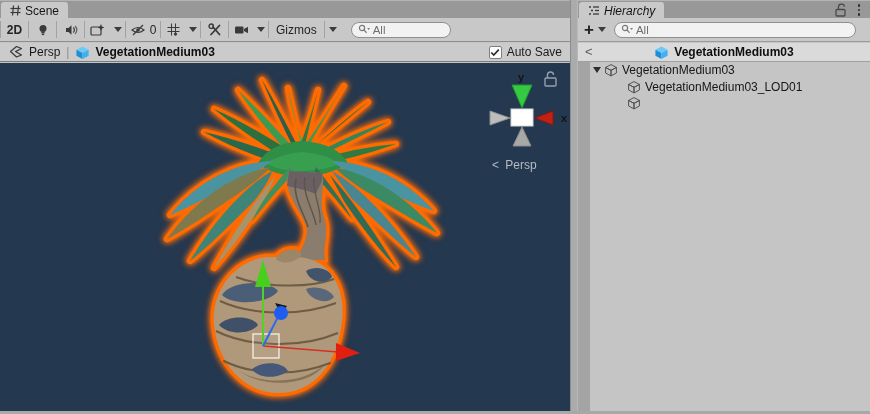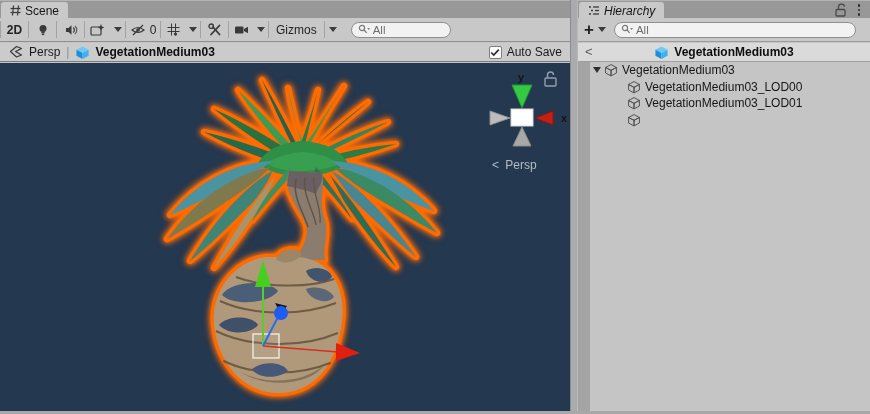--- a/index.html
+++ b/index.html
@@ -353,32 +353,20 @@
             <g fill="none" stroke="#4f4f4f" stroke-width="1.1">
               <polygon points="8,1.8 14.2,5.1 8,8.4 1.8,5.1"></polygon>
               <polygon points="1.8,5.1 8,8.4 8,14.8 1.8,11.4"></polygon>
               <polygon points="14.2,5.1 8,8.4 8,14.8 14.2,11.4"></polygon>
             </g>
           </svg>
         </span>
         <span>VegetationMedium03</span>
       </div>
 
-      <div class="trow child">
-        <span class="gicon">
-          <svg width="14" height="14" viewBox="0 0 16 16">
-            <g fill="none" stroke="#4f4f4f" stroke-width="1.1">
-              <polygon points="8,1.8 14.2,5.1 8,8.4 1.8,5.1"></polygon>
-              <polygon points="1.8,5.1 8,8.4 8,14.8 1.8,11.4"></polygon>
-              <polygon points="14.2,5.1 8,8.4 8,14.8 14.2,11.4"></polygon>
-            </g>
-          </svg>
-        </span>
-        <span>VegetationMedium03_LOD00</span>
-      </div>
 
       <div class="trow child">
         <span class="gicon">
           <svg width="14" height="14" viewBox="0 0 16 16">
             <g fill="none" stroke="#4f4f4f" stroke-width="1.1">
               <polygon points="8,1.8 14.2,5.1 8,8.4 1.8,5.1"></polygon>
               <polygon points="1.8,5.1 8,8.4 8,14.8 1.8,11.4"></polygon>
               <polygon points="14.2,5.1 8,8.4 8,14.8 14.2,11.4"></polygon>
             </g>
           </svg>

